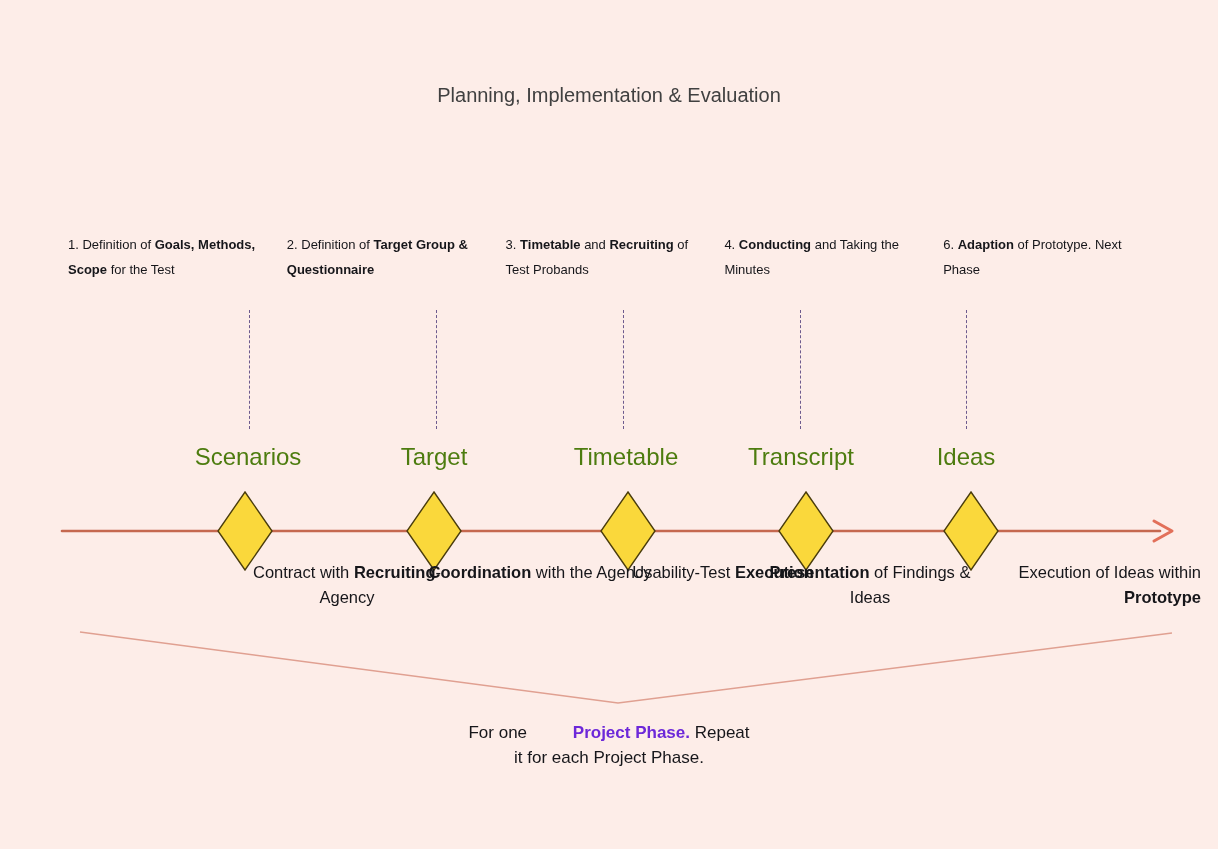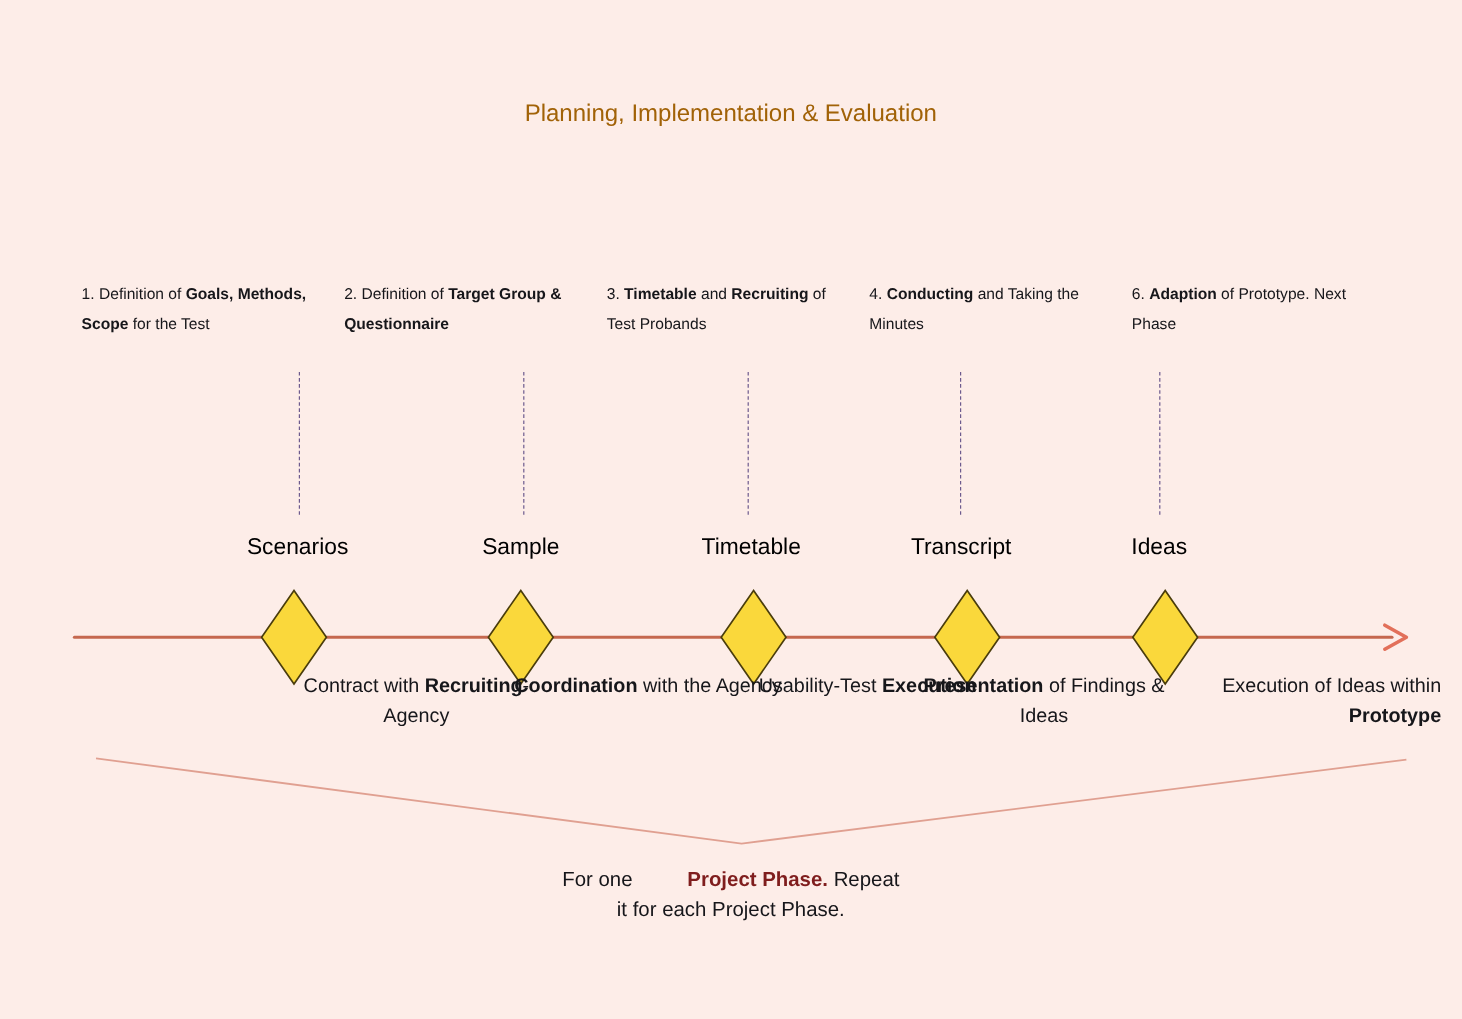--- a/index.html
+++ b/index.html
@@ -32,21 +32,21 @@
   #title {
     font-size: 34px;
     font-weight: bold;
     letter-spacing: -0.3px;
     color: #111114;
     line-height: 1.15;
   }
   #subtitle {
     margin-top: 9px;
     font-size: 20px;
-    color: #a16207;
+    color: #404040;
     font-weight: normal;
     line-height: 1.2;
   }
 
   
   #steps {
     position: absolute;
     top: 232px;
     left: 62px;
     width: 1094px;
@@ -70,22 +70,22 @@
     width: 0;
     height: 119px;
     border-left: 1.4px dashed #6D5B8E;
   }
 
   
   .deliverable {
     position: absolute;
     top: 444px;
     transform: translateX(-50%);
-    font-size: 19px;
-    color: #000000;
+    font-size: 24px;
+    color: #4d7c0f;
     white-space: nowrap;
     line-height: 25px;
   }
 
   
   #timeline-svg {
     position: absolute;
     left: 0;
     top: 0;
     width: 1218px;
@@ -111,21 +111,21 @@
     position: absolute;
     top: 720px;
     left: 0;
     width: 1218px;
     text-align: center;
     font-size: 17px;
     line-height: 25px;
     color: #16161a;
   }
   #footer-note .accent {
-    color: #7f1d1d;
+    color: #6d28d9;
     font-weight: bold;
     margin-left: 41px;
   }
 </style>
 </head>
 <body>
 
 <div id="stage">
 
   <div id="header">
@@ -140,21 +140,21 @@
     <div class="step">6. <b>Adaption</b> of Prototype. Next Phase</div>
   </div>
 
   <div class="divider" style="left: 249px;"></div>
   <div class="divider" style="left: 436px;"></div>
   <div class="divider" style="left: 623px;"></div>
   <div class="divider" style="left: 800px;"></div>
   <div class="divider" style="left: 966px;"></div>
 
   <div class="deliverable" style="left: 248px;">Scenarios</div>
-  <div class="deliverable" style="left: 434px;">Sample</div>
+  <div class="deliverable" style="left: 434px;">Target</div>
   <div class="deliverable" style="left: 626px;">Timetable</div>
   <div class="deliverable" style="left: 801px;">Transcript</div>
   <div class="deliverable" style="left: 966px;">Ideas</div>
 
   <svg id="timeline-svg" viewBox="0 0 1218 849">
     <g id="timeline-group">
       <line id="timeline-line" stroke="#C5684F" stroke-width="2.6" stroke-linecap="round" x1="62" y1="531" x2="1160" y2="531"></line>
       <polyline id="timeline-arrowhead" fill="none" stroke="#E2705A" stroke-width="3" stroke-linecap="round" stroke-linejoin="round" points="1154,521 1172,531 1154,541"></polyline>
     </g>
     <g id="diamonds-group">

